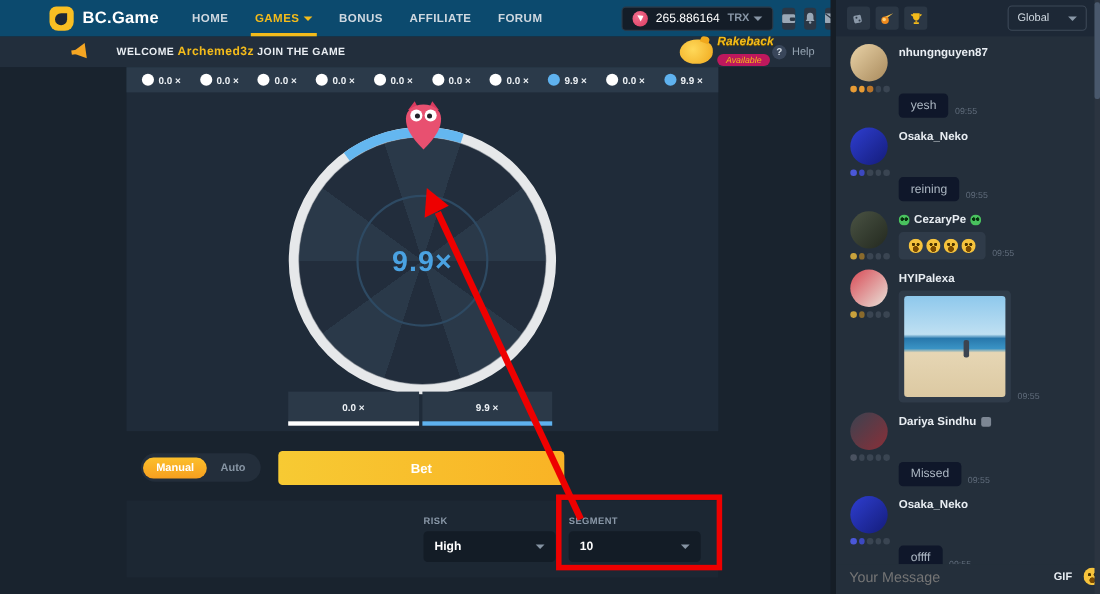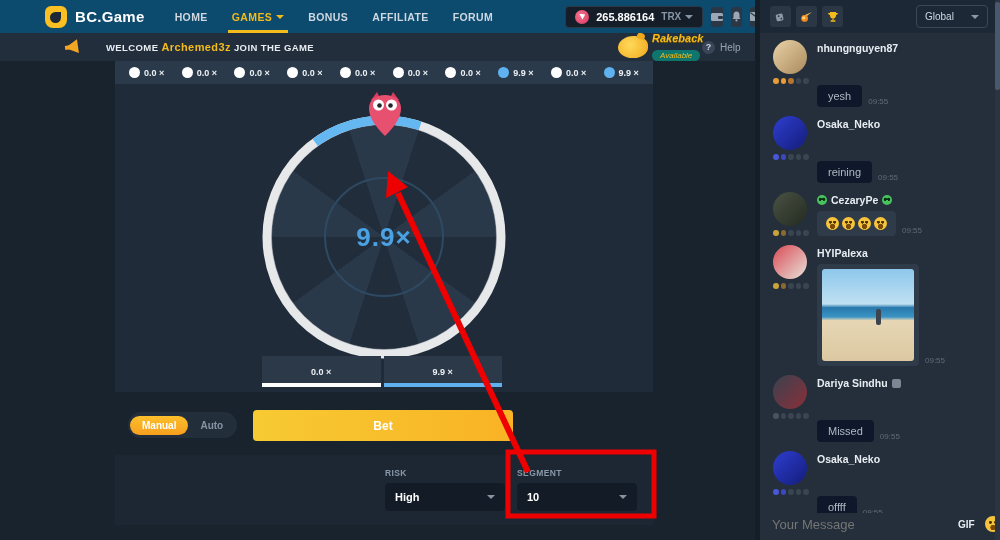--- a/index.html
+++ b/index.html
@@ -15,41 +15,41 @@
   .logo-ic:before{content:""; position:absolute; left:5px; top:6px; width:11px; height:11px; background:#1d2836; border-radius:50% 0 50% 50%;}
   .brand{ color:#fff; font-weight:bold; font-size:15px; letter-spacing:.3px;}
   .navlinks{ display:flex; gap:24px; margin-left:30px; }
   .navlink{ color:#cfd8e0; font-size:10.5px; font-weight:bold; letter-spacing:.4px; cursor:pointer; position:relative; height:33px; display:flex; align-items:center; gap:4px;}
   .navlink.active{ color:#f3bb1b; }
   .navlink.active:after{ content:""; position:absolute; left:-4px; right:-4px; bottom:0; height:3px; background:#f3bb1b; }
   .caret{ width:0; height:0; border-left:4px solid transparent; border-right:4px solid transparent; border-top:4px solid currentColor; display:inline-block;}
   .balance-pill{ margin-left:72px; height:22px; background:#141d28; border:1px solid #2c3845; border-radius:4px; display:flex; align-items:center; gap:7px; padding:0 9px;}
   .coin{ width:14px; height:14px; border-radius:50%; background:radial-gradient(circle at 35% 35%, #f2708f, #dc3a60); position:relative; flex:none;}
   .coin:before{ content:""; position:absolute; left:4px; top:4px; width:6px; height:6px; background:#fff; clip-path:polygon(0 0,100% 15%,55% 100%); }
-  .balval{ color:#fff; font-size:11px; font-weight:bold; }
+  .balval{ color:#fff; font-size:11px; font-weight:normal; }
   .balcur{ color:#8795a5; font-size:10px; font-weight:bold; display:flex; align-items:center; gap:4px;}
   .icbtn{ width:26px; height:20px; background:#2b3745; border-radius:3px; display:flex; align-items:center; justify-content:center; margin-left:8px; cursor:pointer;}
   .icbtn svg{ display:block; }
   .userwrap{ display:flex; align-items:center; gap:6px; margin-left:20px; cursor:pointer;}
   .uavatar{ width:20px; height:20px; border-radius:50%; background:radial-gradient(circle at 40% 35%, #e8eef2, #97a8b8 70%, #5c6c7c); border:1px solid #3a4document;}
   .uname{ color:#e6ecf1; font-size:10.5px; font-weight:bold;}
   .ucaret{ color:#8795a5; }
 
   
   #banner{ left:0; top:33px; width:760px; height:28px; background:#222e3c; display:flex; align-items:center; z-index:4;}
   .mega{ margin-left:65px; width:0; height:0; border-top:7px solid transparent; border-bottom:7px solid transparent; border-right:13px solid #f5a623; position:relative; transform:rotate(-8deg);}
   .mega:after{ content:""; position:absolute; left:0px; top:-2px; width:5px; height:4px; background:#f5a623; }
   .bannertext{ margin-left:28px; font-size:9.5px; font-weight:bold; color:#e8edf2; letter-spacing:.4px;}
   .bannertext .hl{ color:#f3bb1b; font-size:11px; }
   .rakeback{ position:absolute; left:618px; top:0; height:28px; display:flex; align-items:center; cursor:pointer;}
   .piggy{ width:30px; height:22px; background:radial-gradient(circle at 40% 40%, #ffd95a, #f0a81c); border-radius:55% 45% 50% 50%; position:relative;}
   .piggy:before{ content:""; position:absolute; right:3px; top:-3px; width:8px; height:6px; background:#f0a81c; border-radius:50% 50% 0 0; transform:rotate(20deg);}
   .rb-txt{ margin-left:4px; }
   .rb-main{ color:#f3bb1b; font-style:italic; font-weight:bold; font-size:11px; text-shadow:0 1px 0 #7a5a00;}
-  .rb-sub{ background:#0f766e; color:#f3bb1b; font-style:italic; font-size:8px; padding:1px 8px; border-radius:6px; margin-top:1px; display:inline-block;}
+  .rb-sub{ background:#be185d; color:#f3bb1b; font-style:italic; font-size:8px; padding:1px 8px; border-radius:6px; margin-top:1px; display:inline-block;}
   .helpwrap{ position:absolute; left:702px; top:0; height:28px; display:flex; align-items:center; gap:5px; cursor:pointer;}
   .qmark{ width:13px; height:13px; border-radius:50%; background:#3a4document; background:#39465a; color:#cfd8e0; font-size:9px; font-weight:bold; display:flex; align-items:center; justify-content:center;}
   .helptxt{ color:#97a5b3; font-size:10px; }
 
   
   #gamescreen{ left:115px; top:61px; width:538px; height:331px; background:#1f2b39; z-index:1;}
   #history{ left:115px; top:61px; width:538px; height:23px; background:#2b3a4a; display:flex; align-items:center; justify-content:space-between; padding:0 14px; z-index:2;}
   .hbadge{ display:flex; align-items:center; gap:4px; cursor:pointer;}
   .hdot{ width:11px; height:11px; border-radius:50%; background:#fff; }
   .hdot.hit{ background:#5fb2ef; }

